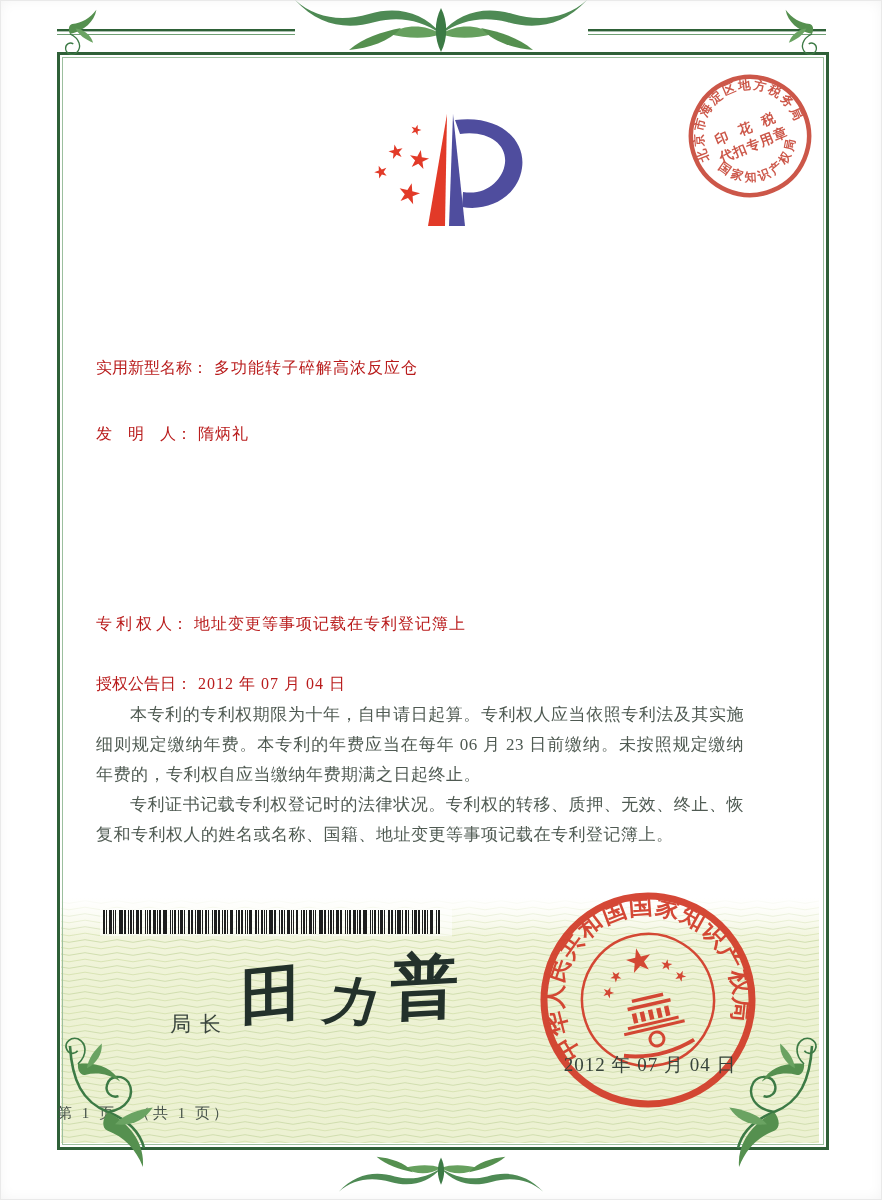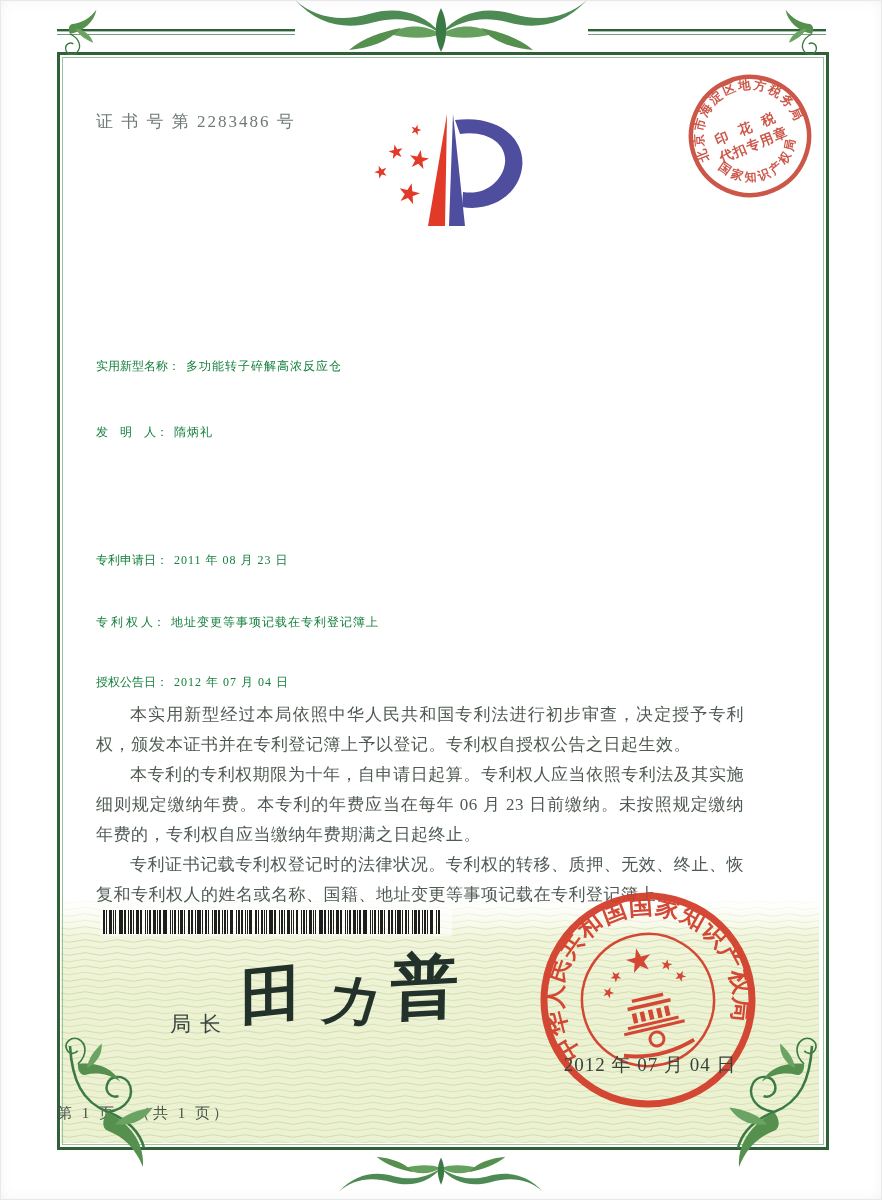--- a/index.html
+++ b/index.html
@@ -13,21 +13,21 @@
   
   .green-zone{position:absolute;left:61px;top:897px;width:758px;height:246px;z-index:1;
               background:linear-gradient(#fdfdf4 0%,#f2f5dd 14%,#edf2d4 40%,#ecf1d2 100%);overflow:hidden;}
   .green-zone svg{position:absolute;left:0;top:0;}
   .green-fade{position:absolute;left:0;top:0;width:100%;height:42px;
               background:linear-gradient(#ffffff,rgba(255,255,255,0));}
   
   .cert-no{position:absolute;left:96px;top:110px;font-size:17px;letter-spacing:2px;color:#6e7a73;z-index:3;}
   .title{position:absolute;left:57px;top:228px;width:766px;margin:0;text-align:center;
          font-size:45px;font-weight:700;letter-spacing:13px;text-indent:13px;color:#31413b;z-index:3;}
-  .field-row{position:absolute;left:96px;width:680px;font-size:12px;color:#15803d;z-index:3;white-space:nowrap;}
+  .field-row{position:absolute;left:96px;width:680px;font-size:16px;color:#b91c1c;z-index:3;white-space:nowrap;}
   .field-row .fvalue{margin-left:6px;letter-spacing:1px;}
   .paras{position:absolute;left:96px;top:700px;width:648px;z-index:3;}
   .paras p{margin:0;font-size:17px;line-height:30px;color:#4f5a52;text-align:justify;text-indent:2em;letter-spacing:.5px;}
   
   .barcode{position:absolute;left:100px;top:908px;width:352px;height:28px;z-index:3;
            background:rgba(255,255,255,.55);padding:2px 3px;box-sizing:border-box;white-space:nowrap;overflow:hidden;}
   .barcode i{display:inline-block;height:100%;background:#1d1d1d;vertical-align:top;}
   
   .sig-label{position:absolute;left:170px;top:1010px;font-size:21px;letter-spacing:9px;color:#3a453e;z-index:4;}
   .sig-name{position:absolute;left:240px;top:948px;width:240px;z-index:4;color:#23312b;
@@ -89,21 +89,20 @@
         <path d="M0 226 q8 2.6 16 0 q8 -2.6 16 0 q8 2.6 16 0 q8 -2.6 16 0 q8 2.6 16 0 q8 -2.6 16 0 q8 2.6 16 0 q8 -2.6 16 0 q8 2.6 16 0 q8 -2.6 16 0 q8 2.6 16 0 q8 -2.6 16 0 q8 2.6 16 0 q8 -2.6 16 0 q8 2.6 16 0 q8 -2.6 16 0 q8 2.6 16 0 q8 -2.6 16 0 q8 2.6 16 0 q8 -2.6 16 0 q8 2.6 16 0 q8 -2.6 16 0 q8 2.6 16 0 q8 -2.6 16 0 q8 2.6 16 0 q8 -2.6 16 0 q8 2.6 16 0 q8 -2.6 16 0 q8 2.6 16 0 q8 -2.6 16 0 q8 2.6 16 0 q8 -2.6 16 0 q8 2.6 16 0 q8 -2.6 16 0 q8 2.6 16 0 q8 -2.6 16 0 q8 2.6 16 0 q8 -2.6 16 0 q8 2.6 16 0 q8 -2.6 16 0 q8 2.6 16 0 q8 -2.6 16 0 q8 2.6 16 0 q8 -2.6 16 0 q8 2.6 16 0 q8 -2.6 16 0 q8 2.6 16 0 q8 -2.6 16 0" fill="none" stroke="#cddcab" stroke-width="1" opacity="0.9"></path>
         <path d="M0 232.5 q8 2.6 16 0 q8 -2.6 16 0 q8 2.6 16 0 q8 -2.6 16 0 q8 2.6 16 0 q8 -2.6 16 0 q8 2.6 16 0 q8 -2.6 16 0 q8 2.6 16 0 q8 -2.6 16 0 q8 2.6 16 0 q8 -2.6 16 0 q8 2.6 16 0 q8 -2.6 16 0 q8 2.6 16 0 q8 -2.6 16 0 q8 2.6 16 0 q8 -2.6 16 0 q8 2.6 16 0 q8 -2.6 16 0 q8 2.6 16 0 q8 -2.6 16 0 q8 2.6 16 0 q8 -2.6 16 0 q8 2.6 16 0 q8 -2.6 16 0 q8 2.6 16 0 q8 -2.6 16 0 q8 2.6 16 0 q8 -2.6 16 0 q8 2.6 16 0 q8 -2.6 16 0 q8 2.6 16 0 q8 -2.6 16 0 q8 2.6 16 0 q8 -2.6 16 0 q8 2.6 16 0 q8 -2.6 16 0 q8 2.6 16 0 q8 -2.6 16 0 q8 2.6 16 0 q8 -2.6 16 0 q8 2.6 16 0 q8 -2.6 16 0 q8 2.6 16 0 q8 -2.6 16 0 q8 2.6 16 0 q8 -2.6 16 0" fill="none" stroke="#d6e2b0" stroke-width="1" opacity="0.9"></path>
         <path d="M0 239 q8 2.6 16 0 q8 -2.6 16 0 q8 2.6 16 0 q8 -2.6 16 0 q8 2.6 16 0 q8 -2.6 16 0 q8 2.6 16 0 q8 -2.6 16 0 q8 2.6 16 0 q8 -2.6 16 0 q8 2.6 16 0 q8 -2.6 16 0 q8 2.6 16 0 q8 -2.6 16 0 q8 2.6 16 0 q8 -2.6 16 0 q8 2.6 16 0 q8 -2.6 16 0 q8 2.6 16 0 q8 -2.6 16 0 q8 2.6 16 0 q8 -2.6 16 0 q8 2.6 16 0 q8 -2.6 16 0 q8 2.6 16 0 q8 -2.6 16 0 q8 2.6 16 0 q8 -2.6 16 0 q8 2.6 16 0 q8 -2.6 16 0 q8 2.6 16 0 q8 -2.6 16 0 q8 2.6 16 0 q8 -2.6 16 0 q8 2.6 16 0 q8 -2.6 16 0 q8 2.6 16 0 q8 -2.6 16 0 q8 2.6 16 0 q8 -2.6 16 0 q8 2.6 16 0 q8 -2.6 16 0 q8 2.6 16 0 q8 -2.6 16 0 q8 2.6 16 0 q8 -2.6 16 0 q8 2.6 16 0 q8 -2.6 16 0" fill="none" stroke="#cddcab" stroke-width="1" opacity="0.9"></path>
         <path d="M0 245.5 q8 2.6 16 0 q8 -2.6 16 0 q8 2.6 16 0 q8 -2.6 16 0 q8 2.6 16 0 q8 -2.6 16 0 q8 2.6 16 0 q8 -2.6 16 0 q8 2.6 16 0 q8 -2.6 16 0 q8 2.6 16 0 q8 -2.6 16 0 q8 2.6 16 0 q8 -2.6 16 0 q8 2.6 16 0 q8 -2.6 16 0 q8 2.6 16 0 q8 -2.6 16 0 q8 2.6 16 0 q8 -2.6 16 0 q8 2.6 16 0 q8 -2.6 16 0 q8 2.6 16 0 q8 -2.6 16 0 q8 2.6 16 0 q8 -2.6 16 0 q8 2.6 16 0 q8 -2.6 16 0 q8 2.6 16 0 q8 -2.6 16 0 q8 2.6 16 0 q8 -2.6 16 0 q8 2.6 16 0 q8 -2.6 16 0 q8 2.6 16 0 q8 -2.6 16 0 q8 2.6 16 0 q8 -2.6 16 0 q8 2.6 16 0 q8 -2.6 16 0 q8 2.6 16 0 q8 -2.6 16 0 q8 2.6 16 0 q8 -2.6 16 0 q8 2.6 16 0 q8 -2.6 16 0 q8 2.6 16 0 q8 -2.6 16 0" fill="none" stroke="#d6e2b0" stroke-width="1" opacity="0.9"></path>
       </svg>
     <div class="green-fade"></div>
   </div>
 
   <div class="frame"></div>
 
-  <div class="cert-no">证 书 号 第 2283486 号</div>
 
   <svg class="stamp-svg" width="148" height="148" viewBox="0 0 148 148">
     <g transform="rotate(-22 74 74)" fill="#c8493a">
       <circle cx="74" cy="74" r="59" fill="none" stroke="#c8493a" stroke-width="4.5"></circle>
       <defs>
         <path id="stampTopArc" d="M 40.8 107.2 A 47 47 0 1 1 107.2 107.2" fill="none"></path>
         <path id="stampBotArc" d="M 29 74 A 45 45 0 0 0 119 74" fill="none"></path>
       </defs>
       <text font-size="12.5" font-weight="bold" letter-spacing="2" font-family="'Liberation Serif',serif">
         <textPath href="#stampTopArc" startOffset="30">北京市海淀区地方税务局</textPath>
@@ -134,32 +133,28 @@
     </g>
   </svg>
 
 
   <div class="field-row" style="top:358px;">
     <span class="flabel">实用新型名称：</span><span class="fvalue">多功能转子碎解高浓反应仓</span>
   </div>
   <div class="field-row" style="top:424px;">
     <span class="flabel">发　明　人：</span><span class="fvalue">隋炳礼</span>
   </div>
-  <div class="field-row" style="top:552px;">
-    <span class="flabel">专利申请日：</span><span class="fvalue">2011 年 08 月 23 日</span>
-  </div>
   <div class="field-row" style="top:614px;">
     <span class="flabel">专 利 权 人：</span><span class="fvalue">地址变更等事项记载在专利登记簿上</span>
   </div>
   <div class="field-row" style="top:674px;">
     <span class="flabel">授权公告日：</span><span class="fvalue">2012 年 07 月 04 日</span>
   </div>
 
   <div class="paras">
-    <p>本实用新型经过本局依照中华人民共和国专利法进行初步审查，决定授予专利权，颁发本证书并在专利登记簿上予以登记。专利权自授权公告之日起生效。</p>
     <p>本专利的专利权期限为十年，自申请日起算。专利权人应当依照专利法及其实施细则规定缴纳年费。本专利的年费应当在每年 06 月 23 日前缴纳。未按照规定缴纳年费的，专利权自应当缴纳年费期满之日起终止。</p>
     <p>专利证书记载专利权登记时的法律状况。专利权的转移、质押、无效、终止、恢复和专利权人的姓名或名称、国籍、地址变更等事项记载在专利登记簿上。</p>
   </div>
 
   <div class="barcode" id="barcode-bars"><i style="width: 2px; margin-right: 1px;"></i><i style="width: 1px; margin-right: 2px;"></i><i style="width: 3px; margin-right: 1px;"></i><i style="width: 1px; margin-right: 1px;"></i><i style="width: 1px; margin-right: 3px;"></i><i style="width: 4px; margin-right: 1px;"></i><i style="width: 2px; margin-right: 2px;"></i><i style="width: 1px; margin-right: 1px;"></i><i style="width: 2px; margin-right: 1px;"></i><i style="width: 1px; margin-right: 2px;"></i><i style="width: 3px; margin-right: 1px;"></i><i style="width: 2px; margin-right: 3px;"></i><i style="width: 1px; margin-right: 1px;"></i><i style="width: 1px; margin-right: 1px;"></i><i style="width: 2px; margin-right: 2px;"></i><i style="width: 3px; margin-right: 1px;"></i><i style="width: 1px; margin-right: 1px;"></i><i style="width: 2px; margin-right: 2px;"></i><i style="width: 4px; margin-right: 3px;"></i><i style="width: 1px; margin-right: 1px;"></i><i style="width: 1px; margin-right: 1px;"></i><i style="width: 2px; margin-right: 2px;"></i><i style="width: 1px; margin-right: 1px;"></i><i style="width: 3px; margin-right: 1px;"></i><i style="width: 1px; margin-right: 3px;"></i><i style="width: 2px; margin-right: 1px;"></i><i style="width: 2px; margin-right: 2px;"></i><i style="width: 1px; margin-right: 1px;"></i><i style="width: 4px; margin-right: 1px;"></i><i style="width: 1px; margin-right: 2px;"></i><i style="width: 2px; margin-right: 1px;"></i><i style="width: 1px; margin-right: 3px;"></i><i style="width: 1px; margin-right: 1px;"></i><i style="width: 3px; margin-right: 1px;"></i><i style="width: 2px; margin-right: 2px;"></i><i style="width: 1px; margin-right: 1px;"></i><i style="width: 2px; margin-right: 1px;"></i><i style="width: 1px; margin-right: 2px;"></i><i style="width: 3px; margin-right: 3px;"></i><i style="width: 1px; margin-right: 1px;"></i><i style="width: 2px; margin-right: 1px;"></i><i style="width: 2px; margin-right: 2px;"></i><i style="width: 1px; margin-right: 1px;"></i><i style="width: 1px; margin-right: 1px;"></i><i style="width: 3px; margin-right: 3px;"></i><i style="width: 2px; margin-right: 1px;"></i><i style="width: 1px; margin-right: 2px;"></i><i style="width: 2px; margin-right: 1px;"></i><i style="width: 1px; margin-right: 1px;"></i><i style="width: 1px; margin-right: 2px;"></i><i style="width: 4px; margin-right: 1px;"></i><i style="width: 2px; margin-right: 3px;"></i><i style="width: 1px; margin-right: 1px;"></i><i style="width: 2px; margin-right: 1px;"></i><i style="width: 1px; margin-right: 2px;"></i><i style="width: 3px; margin-right: 1px;"></i><i style="width: 1px; margin-right: 1px;"></i><i style="width: 1px; margin-right: 2px;"></i><i style="width: 2px; margin-right: 3px;"></i><i style="width: 1px; margin-right: 1px;"></i><i style="width: 2px; margin-right: 1px;"></i><i style="width: 1px; margin-right: 2px;"></i><i style="width: 3px; margin-right: 1px;"></i><i style="width: 1px; margin-right: 1px;"></i><i style="width: 1px; margin-right: 3px;"></i><i style="width: 4px; margin-right: 1px;"></i><i style="width: 2px; margin-right: 2px;"></i><i style="width: 1px; margin-right: 1px;"></i><i style="width: 2px; margin-right: 1px;"></i><i style="width: 1px; margin-right: 2px;"></i><i style="width: 3px; margin-right: 1px;"></i><i style="width: 2px; margin-right: 3px;"></i><i style="width: 1px; margin-right: 1px;"></i><i style="width: 1px; margin-right: 1px;"></i><i style="width: 2px; margin-right: 2px;"></i><i style="width: 3px; margin-right: 1px;"></i><i style="width: 1px; margin-right: 1px;"></i><i style="width: 2px; margin-right: 2px;"></i><i style="width: 4px; margin-right: 3px;"></i><i style="width: 1px; margin-right: 1px;"></i><i style="width: 1px; margin-right: 1px;"></i><i style="width: 2px; margin-right: 2px;"></i><i style="width: 1px; margin-right: 1px;"></i><i style="width: 3px; margin-right: 1px;"></i><i style="width: 1px; margin-right: 3px;"></i><i style="width: 2px; margin-right: 1px;"></i><i style="width: 2px; margin-right: 2px;"></i><i style="width: 1px; margin-right: 1px;"></i><i style="width: 4px; margin-right: 1px;"></i><i style="width: 1px; margin-right: 2px;"></i><i style="width: 2px; margin-right: 1px;"></i><i style="width: 1px; margin-right: 3px;"></i><i style="width: 1px; margin-right: 1px;"></i><i style="width: 3px; margin-right: 1px;"></i><i style="width: 2px; margin-right: 2px;"></i><i style="width: 1px; margin-right: 1px;"></i><i style="width: 2px; margin-right: 1px;"></i><i style="width: 1px; margin-right: 2px;"></i><i style="width: 3px; margin-right: 3px;"></i><i style="width: 1px; margin-right: 1px;"></i><i style="width: 2px; margin-right: 1px;"></i></div>
 
   <div class="sig-label">局长</div>
   <div class="sig-name"><span>田</span><span>力</span><span>普</span></div>
 
   <svg class="issue-seal-svg" width="232" height="232" viewBox="0 0 232 232">

